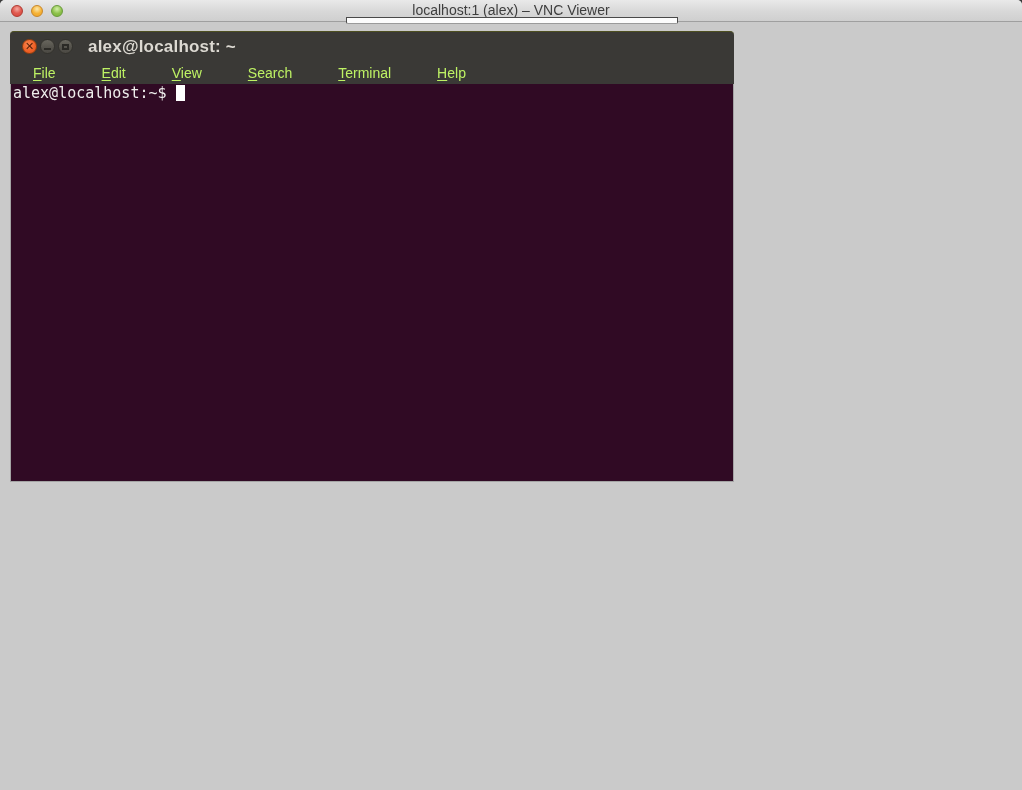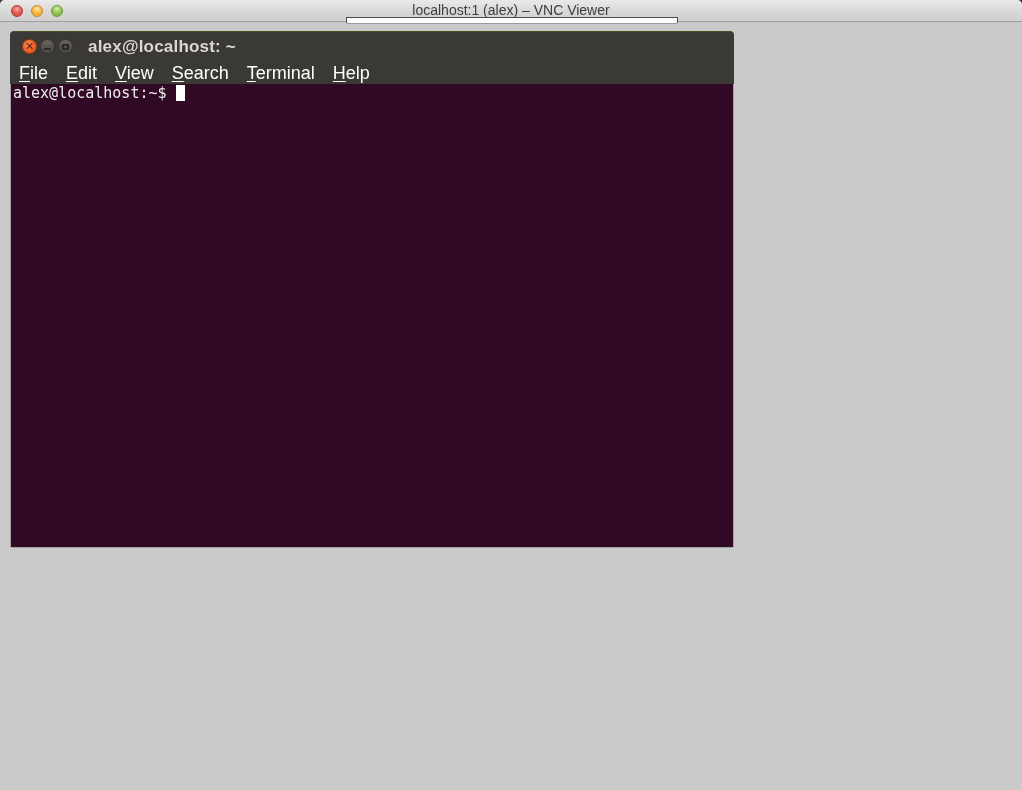--- a/index.html
+++ b/index.html
@@ -150,31 +150,31 @@
     color: #dcd9d2;
     letter-spacing: 0.2px;
   }
   .term-menubar {
     height: 24px;
     display: flex;
     align-items: center;
     padding-left: 0;
   }
   .menu-item {
-    padding: 2px 9px;
-    font-size: 18px;
-    color: #ffffff;
+    padding: 2px 23px;
+    font-size: 14px;
+    color: #bef264;
     cursor: default;
   }
   .menu-item u {
     text-decoration: underline;
     text-underline-offset: 2px;
   }
   .term-body {
-    height: 464px;
+    height: 398px;
     box-sizing: border-box;
     background: #300a24;
     border: 1px solid #a4a4a4;
     border-top: none;
     padding: 1px 0 0 2px;
   }
   .prompt-line {
     font-family: "DejaVu Sans Mono", monospace;
     font-size: 15px;
     line-height: 17px;

